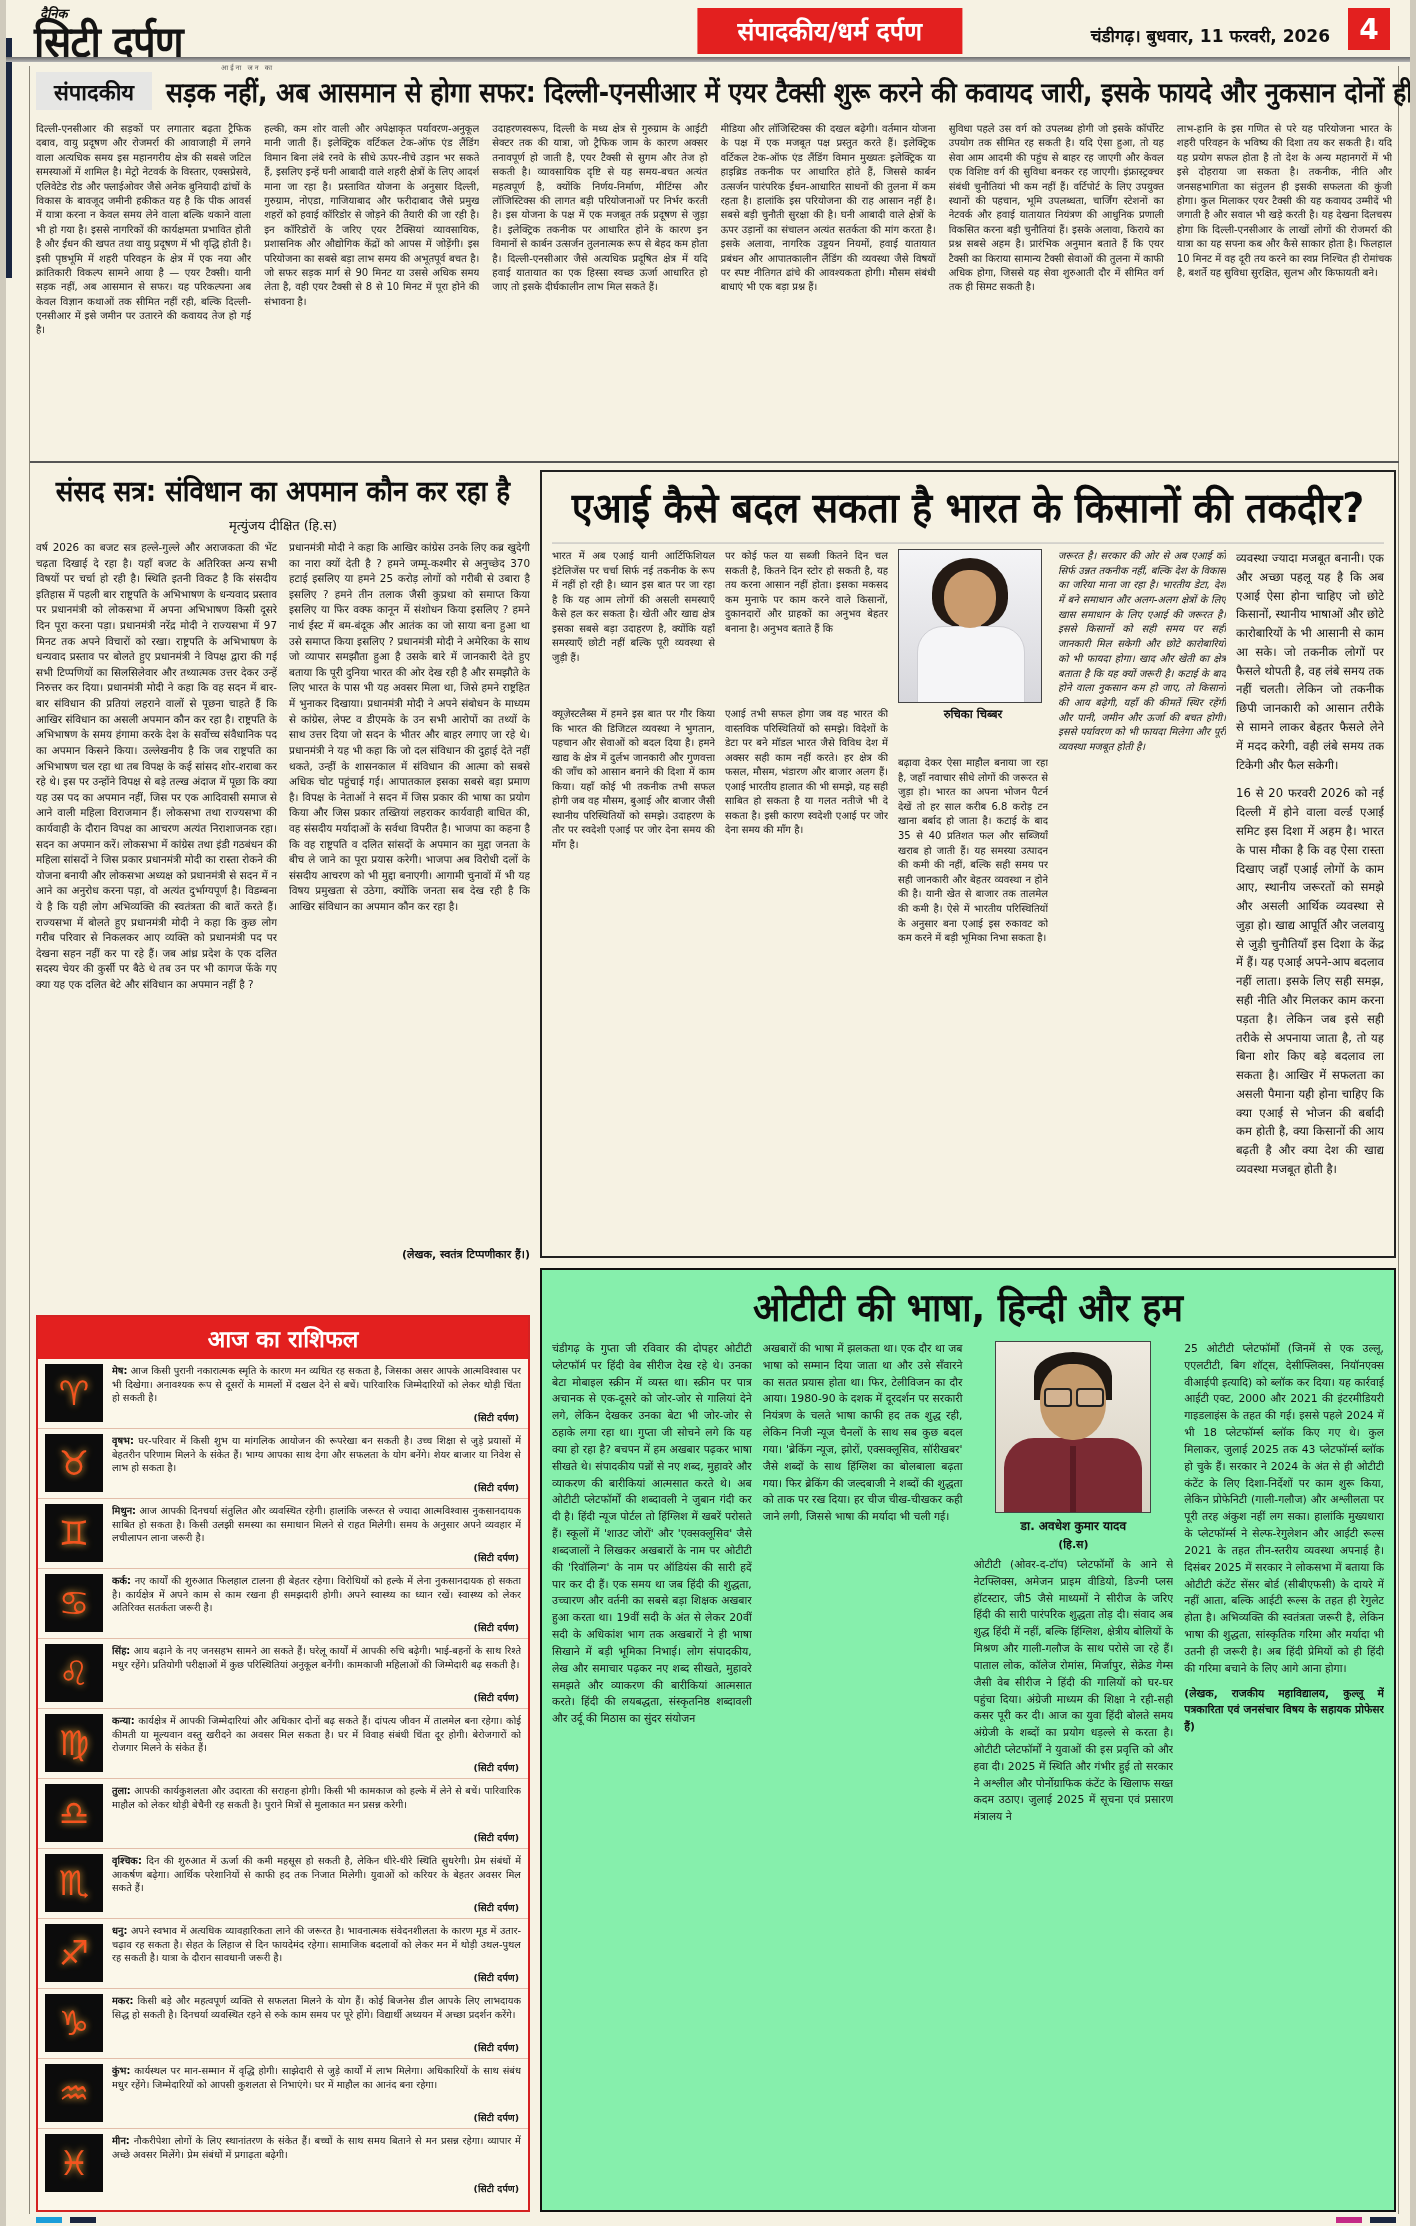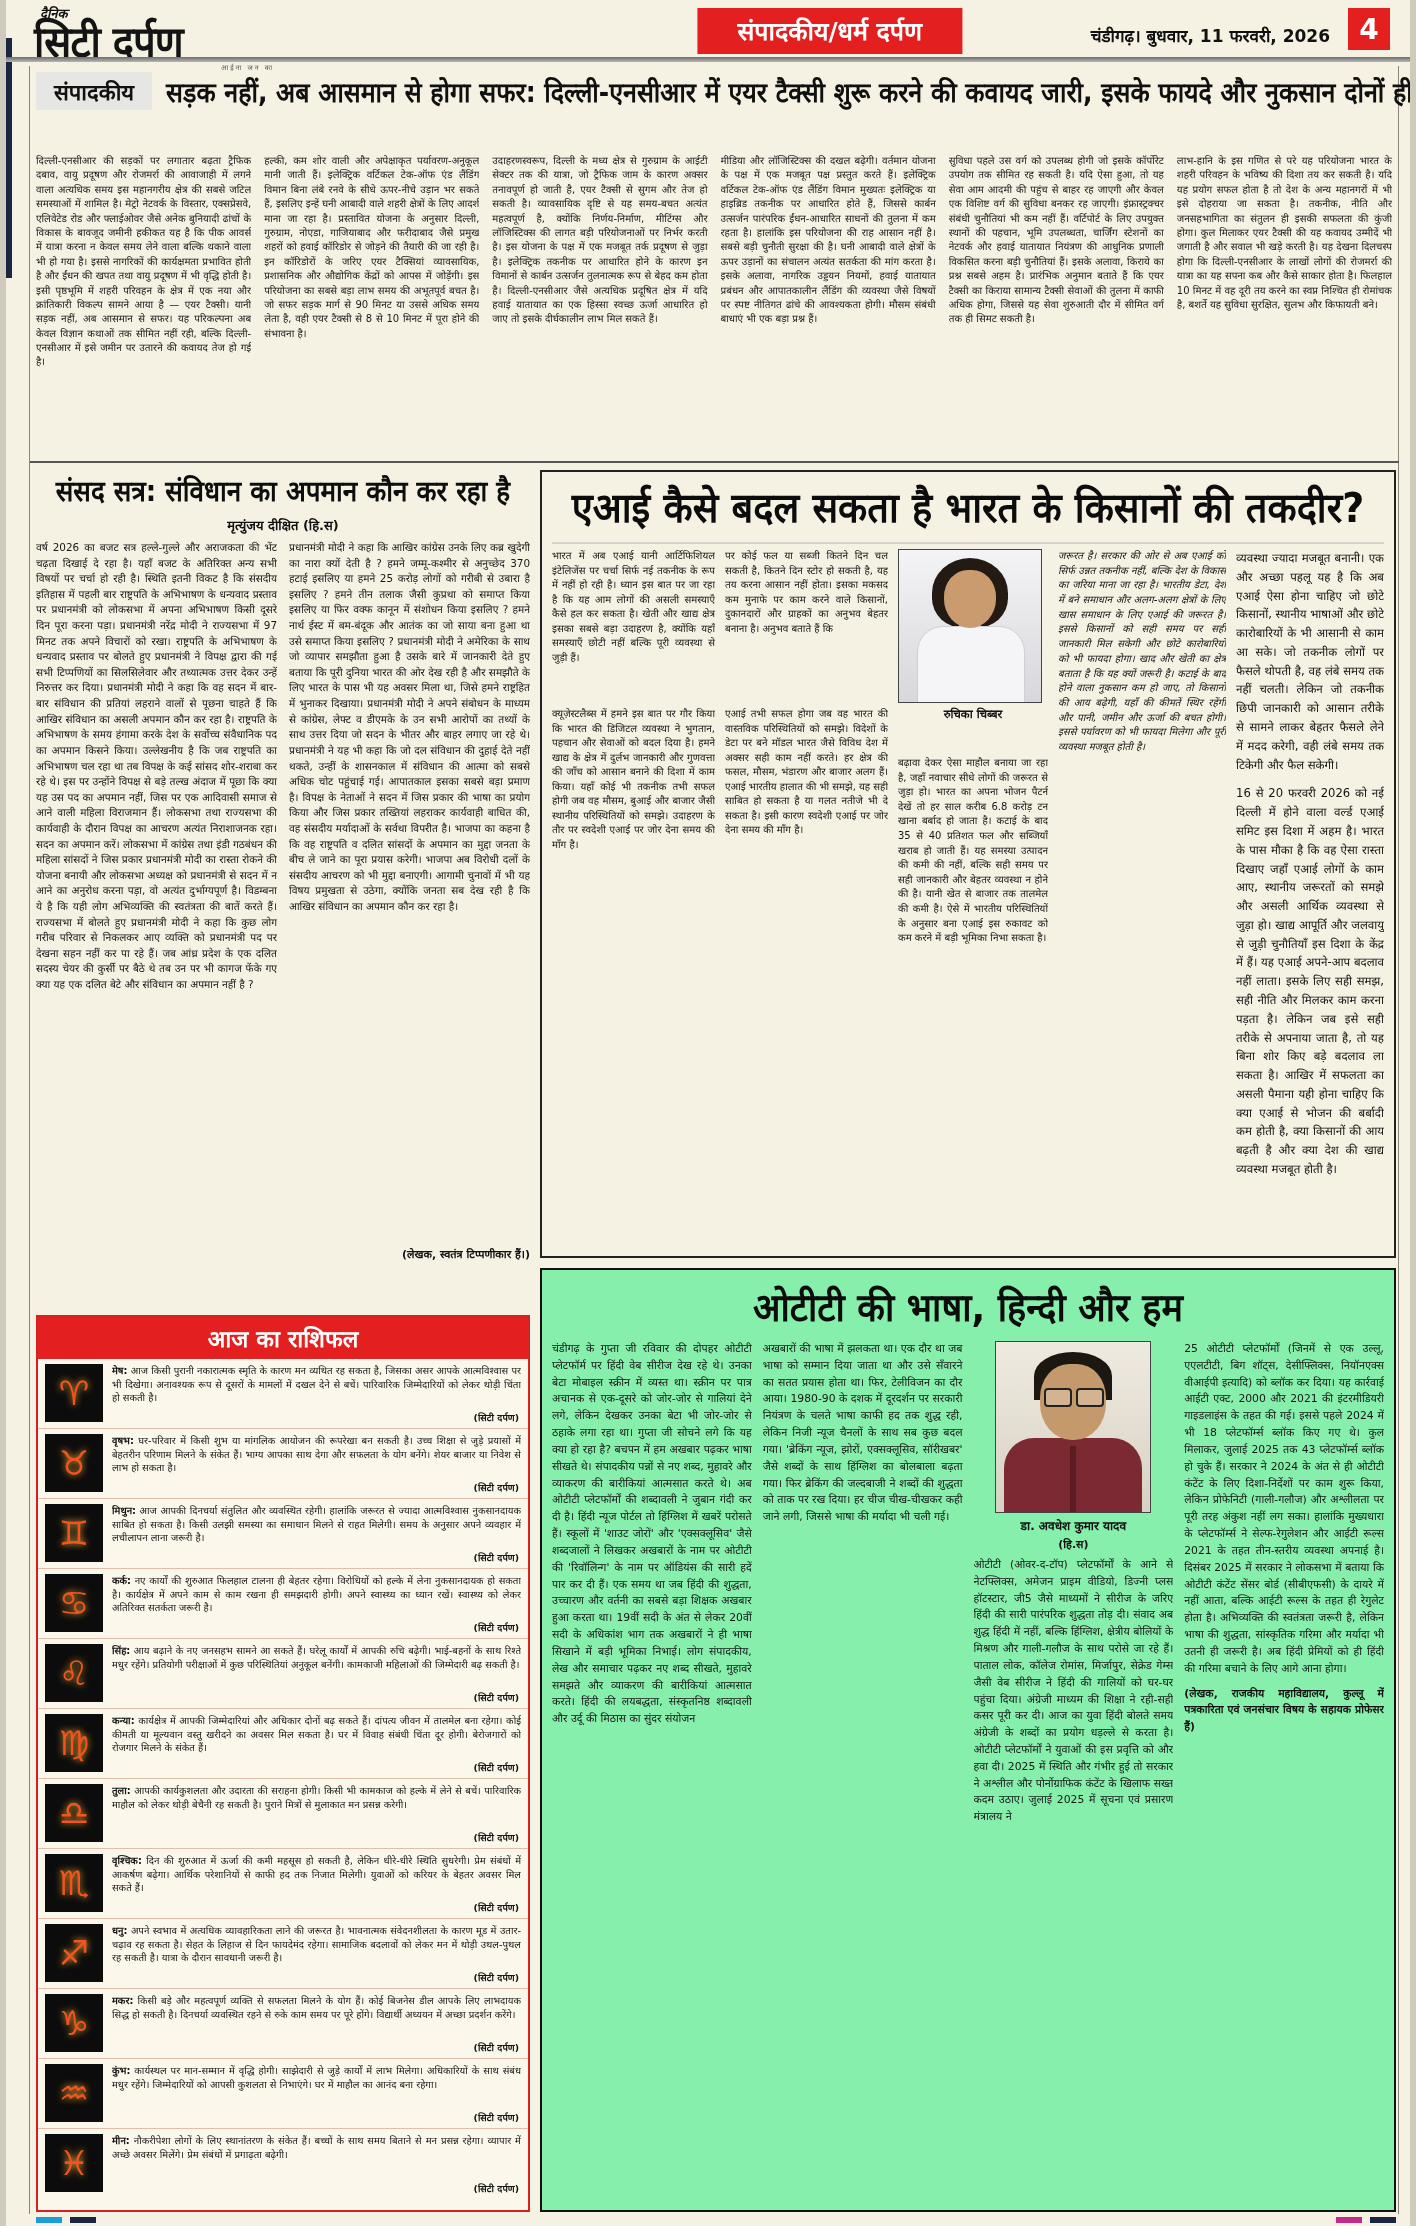--- a/index.html
+++ b/index.html
@@ -16,26 +16,26 @@
   .pagebox{right:20px;top:8px;width:42px;height:42px;background:#e3201f;color:#fff;font-weight:bold;font-size:28px;display:flex;align-items:center;justify-content:center;}
   .header-rule{left:0;top:57px;width:1416px;height:5px;background:linear-gradient(#6e6e6e,#b5b5b5);}
   .frame-left{left:23px;top:66px;width:1px;height:2148px;background:#8a8578;}
   .frame-right{left:1392px;top:66px;width:1px;height:2148px;background:#8a8578;}
   
   .editorial{left:30px;top:72px;width:1356px;}
   .ed-head-row{display:flex;align-items:center;gap:14px;}
   .ed-label{background:#e6e6e4;color:#111;font-weight:bold;font-size:22px;padding:4px 18px;white-space:nowrap;}
   .ed-headline{font-size:25px;font-weight:900;color:#101010;white-space:nowrap;transform:scaleY(1.1);transform-origin:left center;}
   .ed-cols{display:flex;gap:13px;margin-top:12px;height:322px;overflow:hidden;}
-  .ed-col{flex:1;font-size:10px;line-height:1.44;text-align:justify;color:#191919;overflow:hidden;margin-top:32px;}
+  .ed-col{flex:1;font-size:10px;line-height:1.44;text-align:justify;color:#191919;overflow:hidden;}
   .rule-462{left:24px;top:461px;width:1369px;height:2px;background:#555;}
   
   .sansad{left:30px;top:472px;width:494px;}
   .sn-headline{font-size:26px;font-weight:900;text-align:center;color:#0e0e0e;white-space:nowrap;transform:scaleY(1.1);}
-  .sn-byline{font-size:13px;font-weight:bold;text-align:center;margin-top:8px;color:#111;}
+  .sn-byline{font-size:13px;font-weight:normal;text-align:center;margin-top:8px;color:#111;}
   .sn-cols{display:flex;gap:12px;margin-top:6px;height:702px;overflow:hidden;}
   .sn-col{flex:1;font-size:10.4px;line-height:1.5;text-align:justify;color:#161616;overflow:hidden;}
   .sn-footer{font-size:11px;font-weight:bold;text-align:right;margin-top:4px;color:#111;}
   
   .ai{left:534px;top:470px;width:856px;height:788px;border:2px solid #222;box-sizing:border-box;padding:4px 10px;background:#f6f2e3;}
   .ai-headline{font-size:38px;font-weight:900;text-align:center;color:#0c0c0c;transform:scaleY(1.08);padding:4px 0 8px;border-bottom:1px solid #bbb;}
   .ai-body{display:flex;gap:10px;margin-top:8px;height:700px;overflow:hidden;}
   .ai-left{width:336px;flex:none;}
   .ai-toprow,.ai-botrow{display:flex;gap:10px;}
   .ai-toprow{height:152px;overflow:hidden;}

